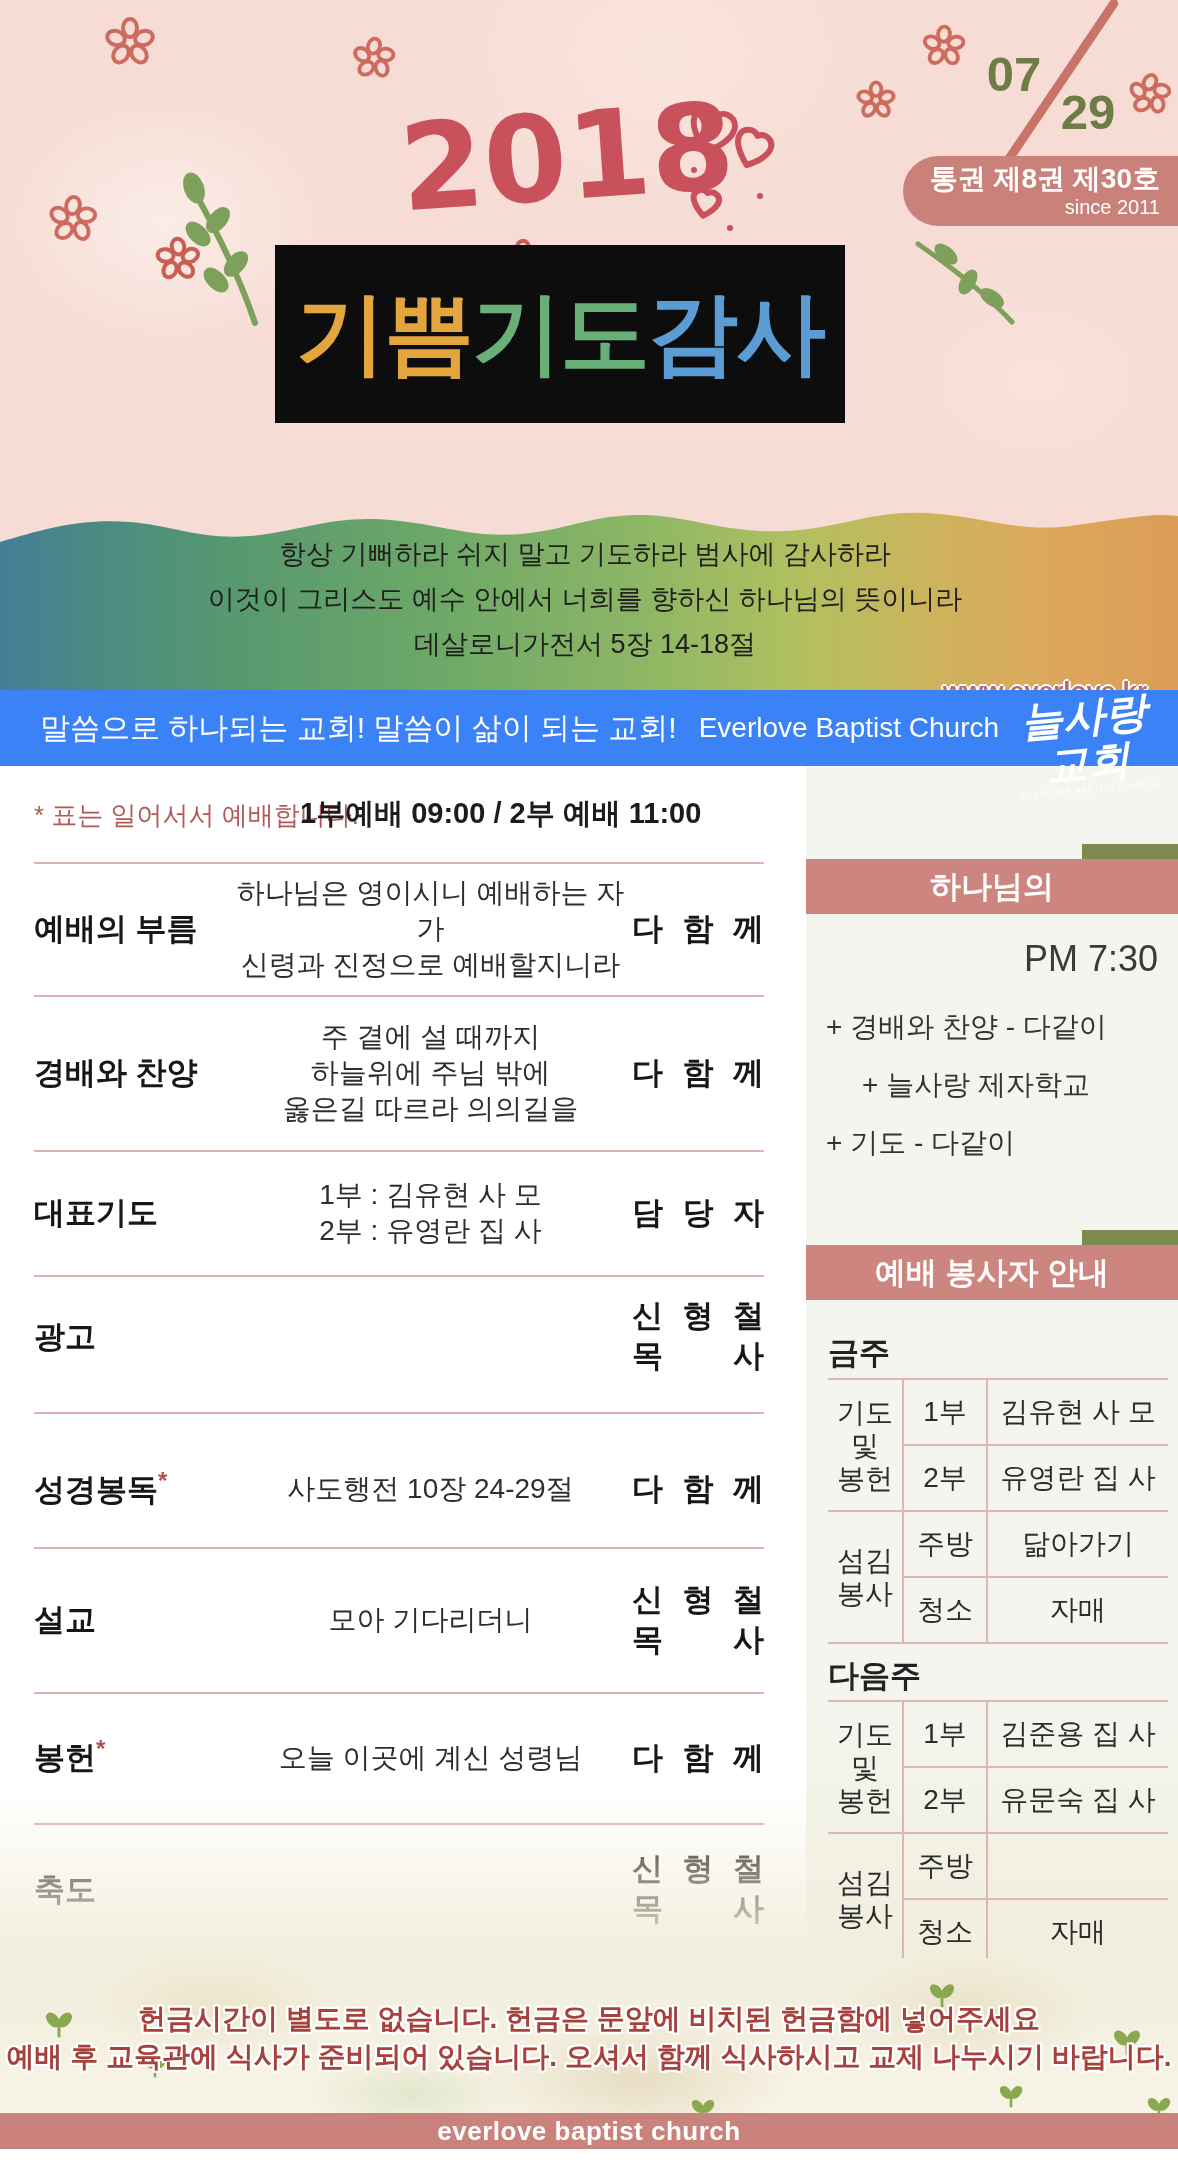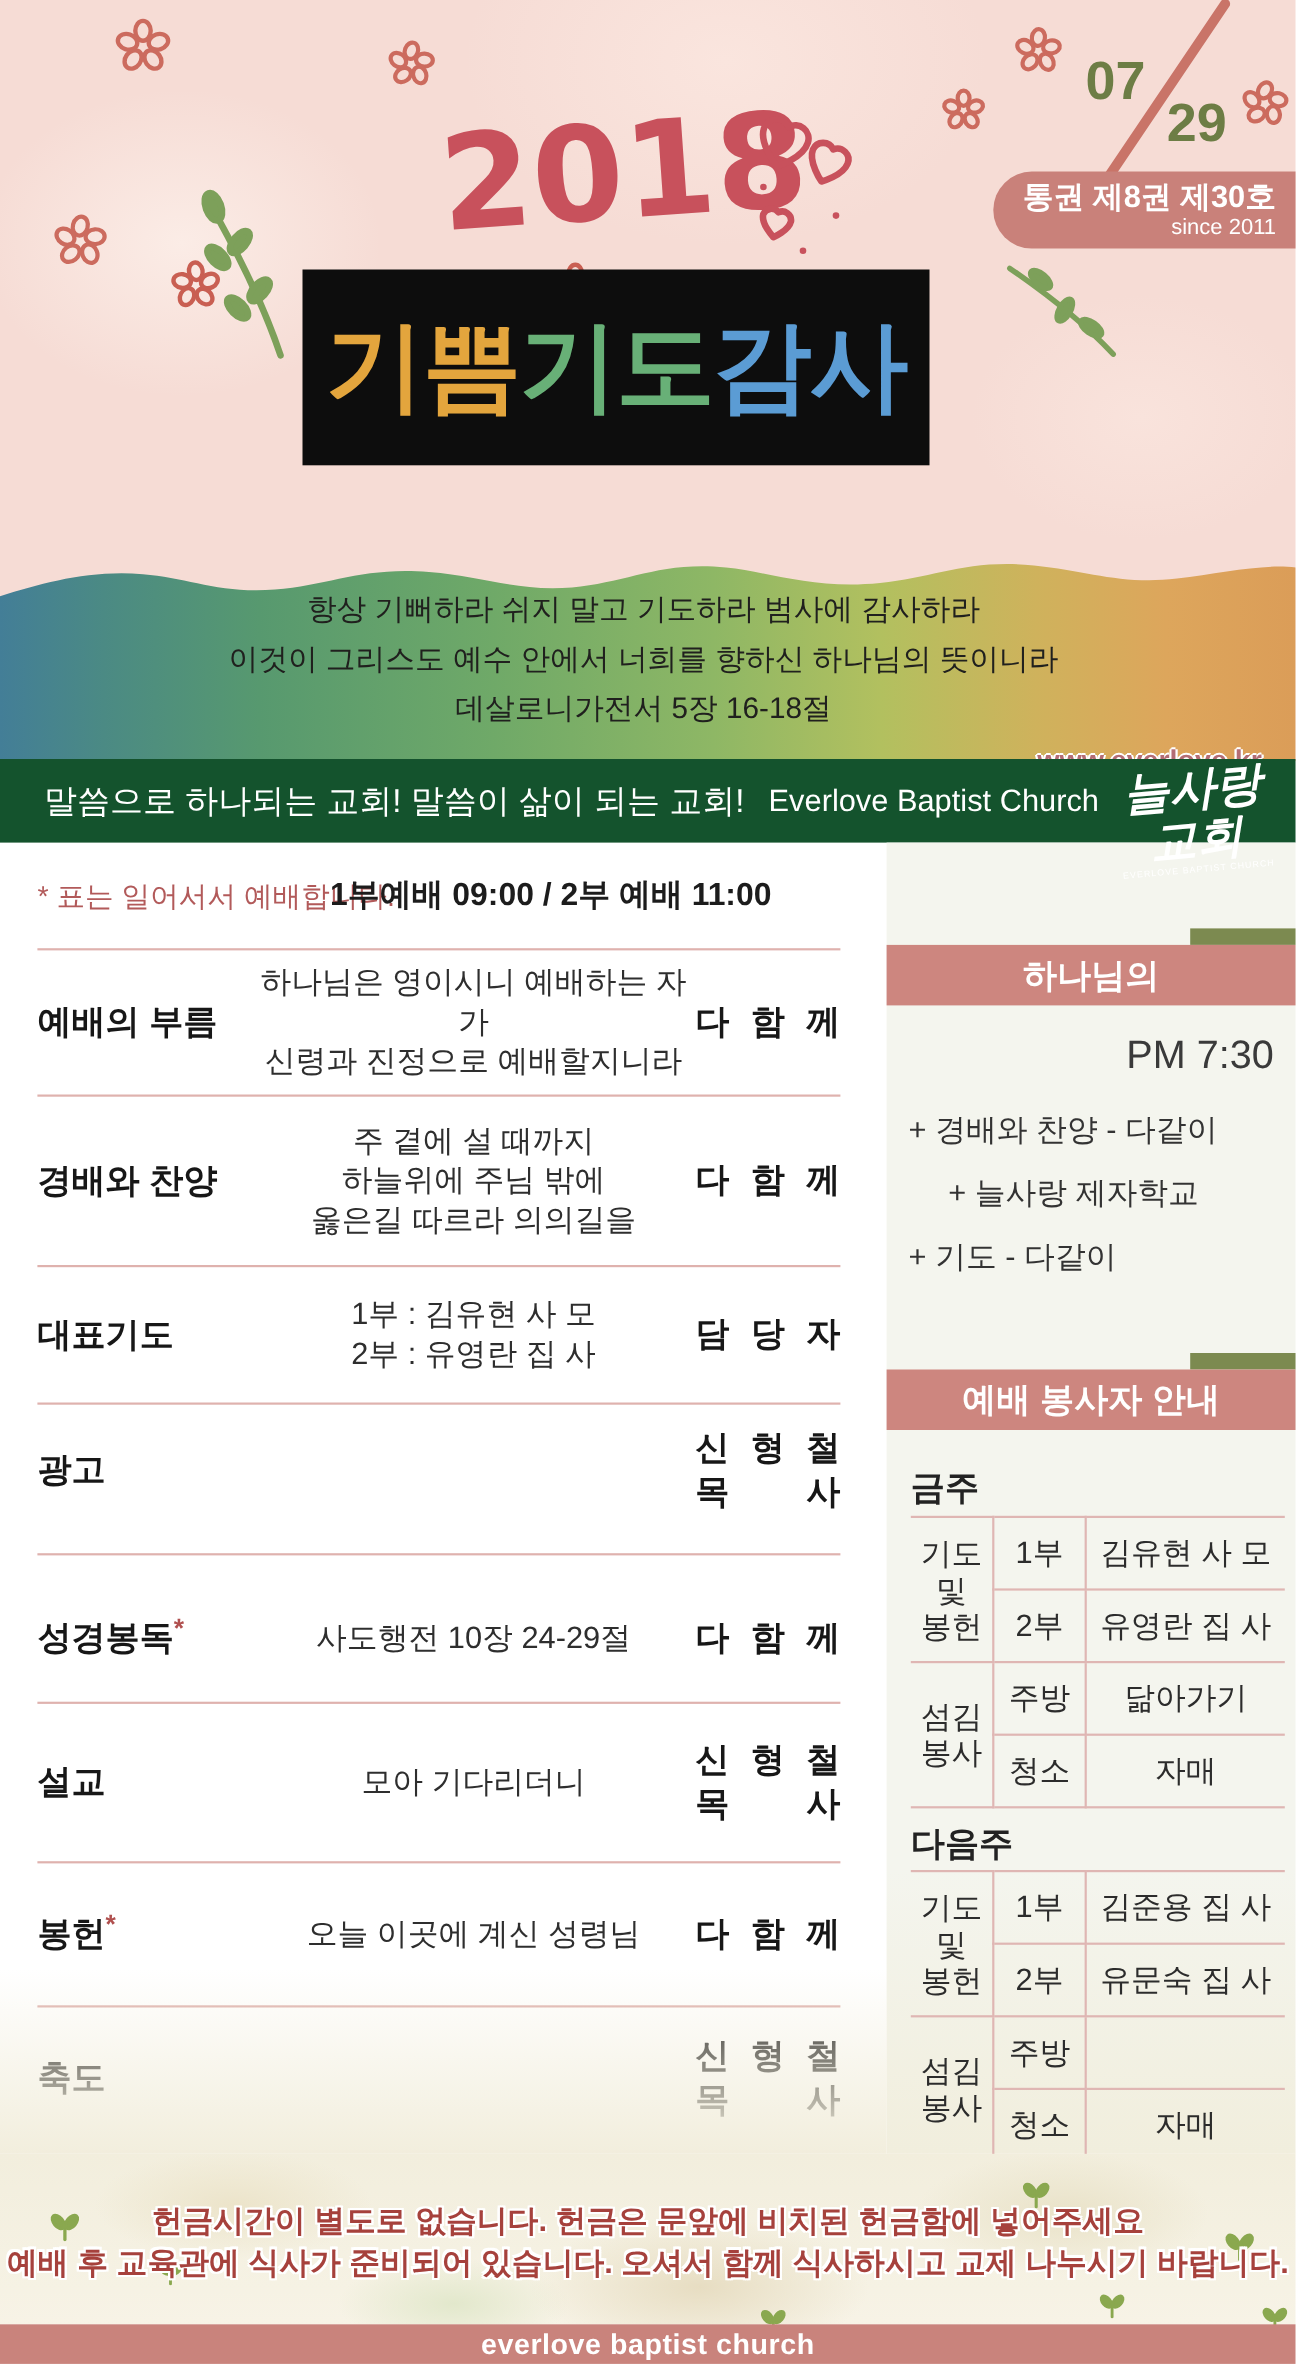--- a/index.html
+++ b/index.html
@@ -25,21 +25,21 @@
   .year{position:absolute;left:400px;top:88px;width:330px;text-align:center;
     font-size:120px;font-weight:800;color:#c8515c;transform:rotate(-4deg);font-family:"DejaVu Sans",sans-serif;}
   .title-box{position:absolute;left:275px;top:245px;width:570px;height:178px;background:#0d0d0d;
     display:flex;align-items:center;justify-content:center;font-size:90px;font-weight:800;letter-spacing:-2px;}
   .tp1{color:#e3a53d;} .tp2{color:#68b077;} .tp3{color:#5b9cd4;}
   .band{position:absolute;left:0;top:470px;width:1178px;height:222px;}
   .verse{position:absolute;left:150px;top:532px;width:870px;text-align:center;white-space:pre-line;
     font-size:27px;line-height:45px;color:#20201e;}
   .website{position:absolute;left:930px;top:650px;width:230px;text-align:center;font-size:26px;font-weight:700;color:#b46d74;
     text-shadow:-2px 0 #fff,2px 0 #fff,0 -2px #fff,0 2px #fff,1px 1px #fff,-1px -1px #fff;margin-top:26px;}
-  .banner{position:absolute;left:0;top:690px;width:1178px;height:76px;background:#14532d;}
+  .banner{position:absolute;left:0;top:690px;width:1178px;height:76px;background:#3b82f6;}
   .banner-text{position:absolute;left:40px;top:0;height:76px;display:flex;align-items:center;color:#fff;font-size:30px;}
   .banner-text .church-en{margin-left:22px;font-size:28px;}
   .logo{position:absolute;right:12px;top:4px;width:160px;text-align:center;color:#fff;transform:rotate(-5deg);z-index:3;}
   .logo .logo-main{font-size:42px;font-weight:700;font-style:italic;line-height:46px;}
   .logo .logo-cap{font-size:8px;letter-spacing:1px;line-height:10px;}
 
   
   .deco{position:absolute;pointer-events:none;}
 
   
@@ -231,21 +231,21 @@
           <stop offset="0.68" stop-color="#b2c05f"></stop>
         <stop offset="0.8" stop-color="#cfb25c"></stop>
           <stop offset="0.9" stop-color="#dda65c"></stop>
         <stop offset="1" stop-color="#db9d58"></stop>
       </linearGradient>
     </defs>
     <path fill="url(#wc)" d="M0,72 C40,60 80,48 130,52 C170,55 200,70 250,66 C300,62 330,45 390,50 C440,54 470,68 520,64 C570,60 600,40 660,46 C700,50 740,66 800,60 C850,55 880,38 940,44 C990,49 1020,62 1070,56 C1110,51 1150,42 1178,46 L1178,222 L0,222 Z"></path>
   </svg>
   <div class="verse">항상 기뻐하라 쉬지 말고 기도하라 범사에 감사하라
 이것이 그리스도 예수 안에서 너희를 향하신 하나님의 뜻이니라
-데살로니가전서 5장 16-18절</div>
+데살로니가전서 5장 14-18절</div>
   <div class="website">www.everlove.kr</div>
 
   <div class="banner">
     <div class="banner-text">
       <span>말씀으로 하나되는 교회! 말씀이 삶이 되는 교회!</span>
       <span class="church-en">Everlove Baptist Church</span>
     </div>
     <div class="logo">
       <div class="logo-main">늘사랑교회</div>
       <div class="logo-cap">EVERLOVE BAPTIST CHURCH</div>

